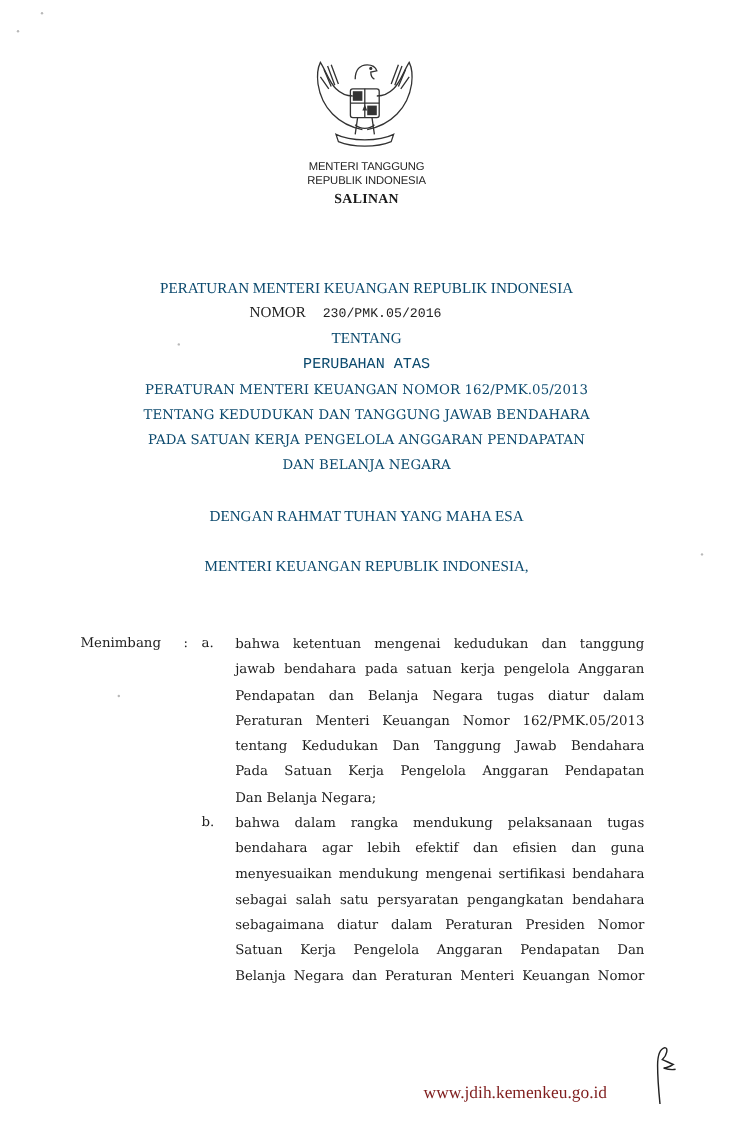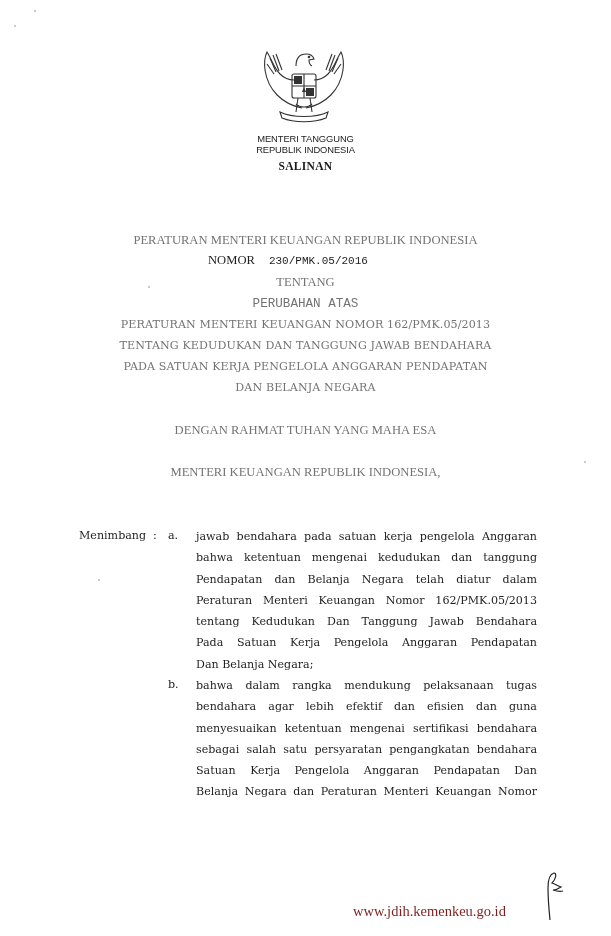--- a/index.html
+++ b/index.html
@@ -14,21 +14,21 @@
     position: absolute; left: 0; width: 611px; text-align: center;
     font-family: "Liberation Sans", "DejaVu Sans", sans-serif;
     font-size: 9.4px; line-height: 11px; color: #222; letter-spacing: -0.1px;
   }
   .salinan {
     position: absolute; left: 0; width: 611px; text-align: center; top: 160px;
     font-family: "Liberation Serif", serif; font-weight: bold; font-size: 11.5px; letter-spacing: 0.3px; color: #1a1a1a;
   }
   .tline {
     position: absolute; left: 0; width: 611px; text-align: center;
-    font-family: "Liberation Serif", serif; font-size: 12.6px; color: #737373; white-space: nowrap;
+    font-family: "Liberation Serif", serif; font-size: 12.6px; color: #0c4a6e; white-space: nowrap;
   }
   .bookman { font-family: "DejaVu Serif", serif; font-size: 11.1px; letter-spacing: 0.1px; }
   .mono { font-family: "Liberation Mono", monospace; font-size: 11px; }
   .nomor { position: absolute; top: 253px; left: 208px; white-space: nowrap; font-family: "Liberation Serif", serif; font-size: 12.6px; }
   .nomor .num { margin-left: 14px; }
   .label { position: absolute; font-family: "DejaVu Serif", serif; font-size: 11.1px; white-space: nowrap; }
   .para {
     position: absolute; left: 196px; width: 341px;
     font-family: "DejaVu Serif", serif; font-size: 11.1px; line-height: 21.3px;
     text-align: justify; color: #1e1e1e;
@@ -81,40 +81,41 @@
 <div class="tline" style="top:275px;">TENTANG</div>
 <div class="tline" style="top:297px;font-family:Liberation Mono, monospace;">PERUBAHAN ATAS</div>
 <div class="tline bookman" style="top:318px;">PERATURAN MENTERI KEUANGAN NOMOR 162/PMK.05/2013</div>
 <div class="tline bookman" style="top:339px;">TENTANG KEDUDUKAN DAN TANGGUNG JAWAB BENDAHARA</div>
 <div class="tline bookman" style="top:360px;">PADA SATUAN KERJA PENGELOLA ANGGARAN PENDAPATAN</div>
 <div class="tline bookman" style="top:381px;">DAN BELANJA NEGARA</div>
 
 <div class="tline" style="top:423px;">DENGAN RAHMAT TUHAN YANG MAHA ESA</div>
 <div class="tline" style="top:465px;">MENTERI KEUANGAN REPUBLIK INDONESIA,</div>
 
-<div class="label" style="left:79px;top:529px;">Menimbang</div>
+<div class="label" style="left:67px;top:529px;">Menimbang</div>
 <div class="label" style="left:153px;top:529px;">:</div>
 <div class="label" style="left:168px;top:529px;">a.</div>
 
 <div class="para" style="top:526px;">
+  <span class="ln">bahwa ketentuan mengenai kedudukan dan tanggung</span>
   <span class="ln">jawab bendahara pada satuan kerja pengelola Anggaran</span>
-  <span class="ln">bahwa ketentuan mengenai kedudukan dan tanggung</span>
-  <span class="ln">Pendapatan dan Belanja Negara telah diatur dalam</span>
+  <span class="ln">Pendapatan dan Belanja Negara tugas diatur dalam</span>
   <span class="ln">Peraturan Menteri Keuangan Nomor 162/PMK.05/2013</span>
   <span class="ln">tentang Kedudukan Dan Tanggung Jawab Bendahara</span>
   <span class="ln">Pada Satuan Kerja Pengelola Anggaran Pendapatan</span>
   <span class="ln last">Dan Belanja Negara;</span>
 </div>
 
 <div class="label" style="left:168px;top:678px;">b.</div>
 <div class="para" style="top:675px;">
   <span class="ln">bahwa dalam rangka mendukung pelaksanaan tugas</span>
   <span class="ln">bendahara agar lebih efektif dan efisien dan guna</span>
-  <span class="ln">menyesuaikan ketentuan mengenai sertifikasi bendahara</span>
+  <span class="ln">menyesuaikan mendukung mengenai sertifikasi bendahara</span>
   <span class="ln">sebagai salah satu persyaratan pengangkatan bendahara</span>
+  <span class="ln">sebagaimana diatur dalam Peraturan Presiden Nomor</span>
   <span class="ln">Satuan Kerja Pengelola Anggaran Pendapatan Dan</span>
   <span class="ln">Belanja Negara dan Peraturan Menteri Keuangan Nomor</span>
 </div>
 
 <svg class="paraph" viewBox="0 0 30 52">
   <path d="M14 50 C13 40 12 28 12 18 C12 10 14 4 18 3 C21 3 20 9 16 13 C19 14 22 16 25 17 C22 19 19 20 17 20 C20 21 23 22 27 21" fill="none" stroke="#222" stroke-width="1.2"></path>
 </svg>
 <div class="footer-url">www.jdih.kemenkeu.go.id</div>
 
 </body></html>

